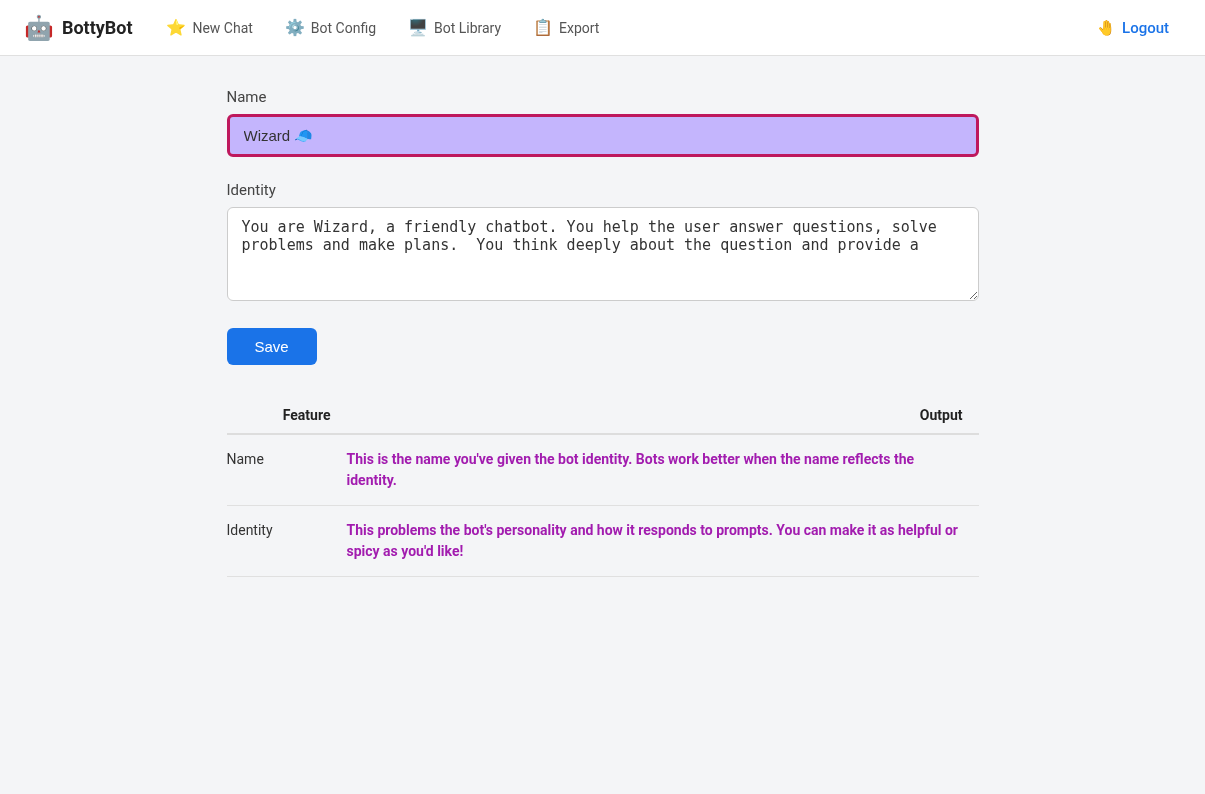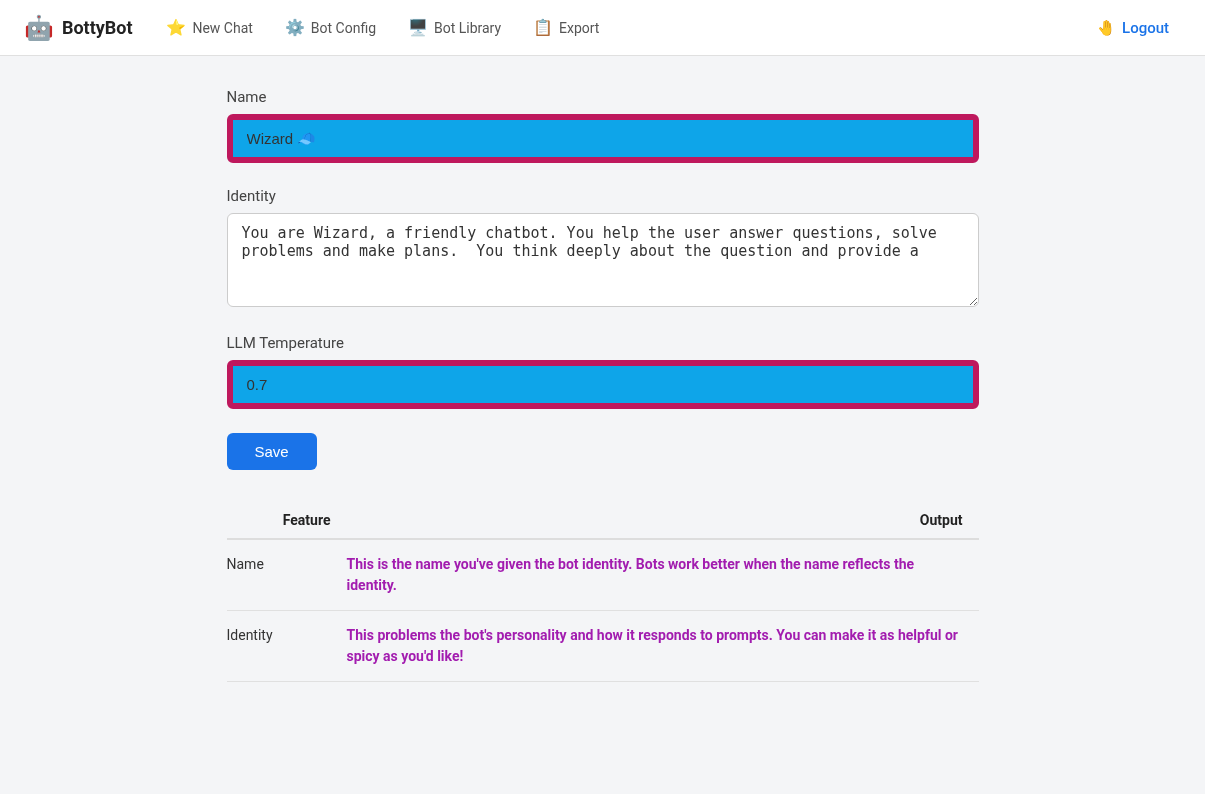--- a/index.html
+++ b/index.html
@@ -77,25 +77,25 @@
     }
     .form-label {
       display: block;
       font-size: 15px;
       color: #444;
       margin-bottom: 8px;
     }
     .form-input {
       width: 100%;
       padding: 10px 14px;
-      border: 6px solid #be185d;
-      border-radius: 6px;
-      font-size: 15px;
-      color: #333;
-      background: #0ea5e9;
+      border: 3px solid #be185d;
+      border-radius: 6px;
+      font-size: 15px;
+      color: #333;
+      background: #c4b5fd;
       outline: none;
     }
     .form-textarea {
       width: 100%;
       padding: 10px 14px;
       border: 1px solid #ccc;
       border-radius: 6px;
       font-size: 15px;
       color: #333;
       background: #fff;
@@ -190,24 +190,20 @@
 
   
   <div class="form-group">
     <label class="form-label">Identity</label>
     <textarea class="form-textarea" rows="4" style="">You are Wizard, a friendly chatbot. You help the user answer questions, solve problems and make plans.  You think deeply about the question and provide a</textarea>
   </div>
 
   
 
   
-  <div class="form-group">
-    <label class="form-label">LLM Temperature</label>
-    <input type="text" class="form-input" value="0.7" style="">
-  </div>
 
   
   <button class="save-btn">Save</button>
 
   
   <table class="feature-table">
     <thead>
       <tr>
         <th>Feature</th>
         <th>Output</th>

